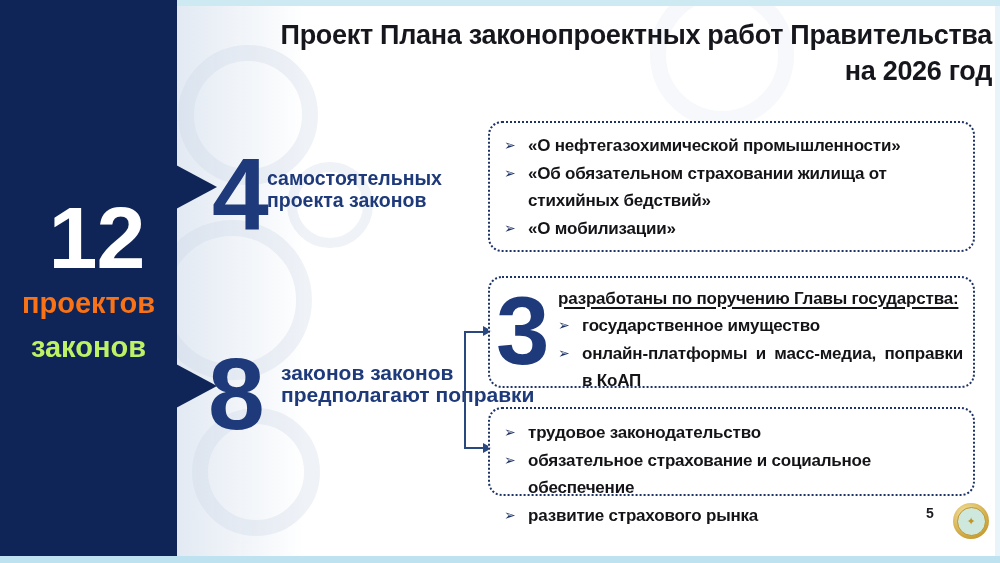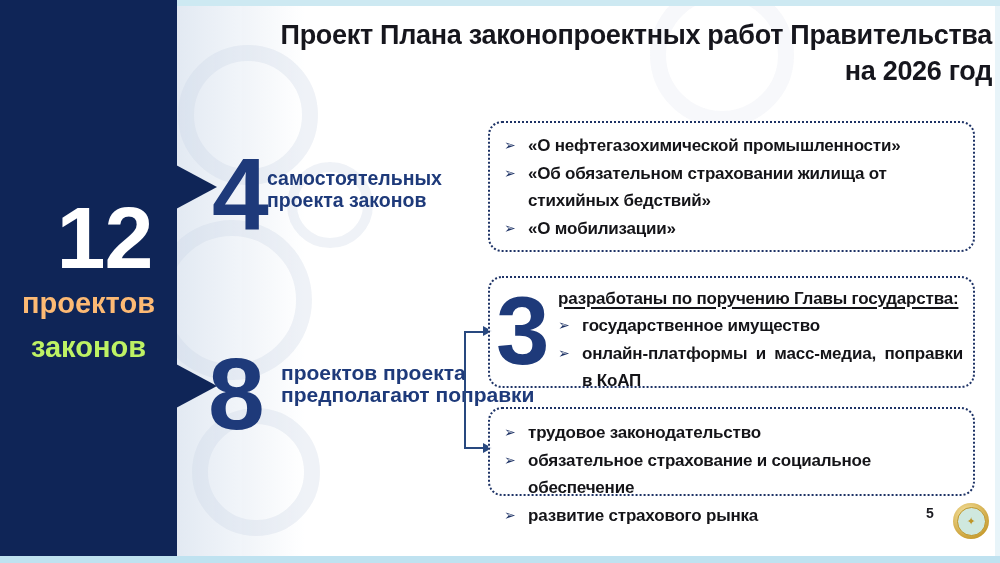--- a/index.html
+++ b/index.html
@@ -10,23 +10,23 @@
   
   .strip-top{position:absolute;left:0;top:0;width:1000px;height:6px;background:#cde9f2;z-index:2;}
   .strip-bottom{position:absolute;left:0;top:556px;width:1000px;height:7px;background:#bfe2f0;z-index:2;}
   .edge-right{position:absolute;right:0;top:6px;width:5px;height:550px;background:#e8f4f9;z-index:2;}
   
   .ornament{position:absolute;left:0;top:0;z-index:1;}
   .band-gradient{position:absolute;left:177px;top:6px;width:130px;height:550px;z-index:1;
     background:linear-gradient(to right,rgba(199,213,231,.5),rgba(199,213,231,0));}
   
   .band{position:absolute;left:0;top:0;width:177px;height:556px;background:#0f2557;z-index:3;}
-  .band-count{position:absolute;left:16px;top:202px;width:177px;text-align:center;
+  .band-count{position:absolute;left:8px;top:202px;width:177px;text-align:center;
     color:#ffffff;font-size:88px;font-weight:800;line-height:72px;letter-spacing:-1px;}
-  .band-l1{position:absolute;left:0;top:287px;width:177px;text-align:center;color:#fdba74;font-size:29px;font-weight:700;}
+  .band-l1{position:absolute;left:0;top:287px;width:177px;text-align:center;color:#f97316;font-size:29px;font-weight:700;}
   .band-l2{position:absolute;left:0;top:331px;width:177px;text-align:center;color:#bef264;font-size:29px;font-weight:700;}
   .arrow{position:absolute;left:176px;width:0;height:0;z-index:4;
     border-left:41px solid #0f2557;border-top:22px solid transparent;border-bottom:22px solid transparent;}
   .arrow-1{top:165px;}
   .arrow-2{top:364px;}
   
   .title{position:absolute;left:180px;right:8px;top:17px;text-align:right;z-index:4;
     color:#16161d;font-weight:700;font-size:27px;line-height:36px;letter-spacing:-.3px;}
   
   .bignum{position:absolute;z-index:4;color:#1e3a7a;font-weight:800;font-size:102px;line-height:84px;letter-spacing:-2px;}
@@ -118,21 +118,21 @@
       <span class="itx">«Об обязательном страховании жилища от стихийных бедствий»</span>
     </div>
     <div class="item">
       <span class="blt">➢</span>
       <span class="itx">«О мобилизации»</span>
     </div>
   </div>
 
   <div class="bignum num8">8</div>
   <div class="sec-label lbl8">
-    <div class="r1">проектов проекта</div>
+    <div class="r1">законов законов</div>
     <div class="r2">предполагают поправки</div>
   </div>
 
   <div class="bracket"></div>
   <div class="bhead bhead-top"></div>
   <div class="bhead bhead-bot"></div>
 
   <div class="dbox box2">
     <div class="three">3</div>
     <div class="b2content">

